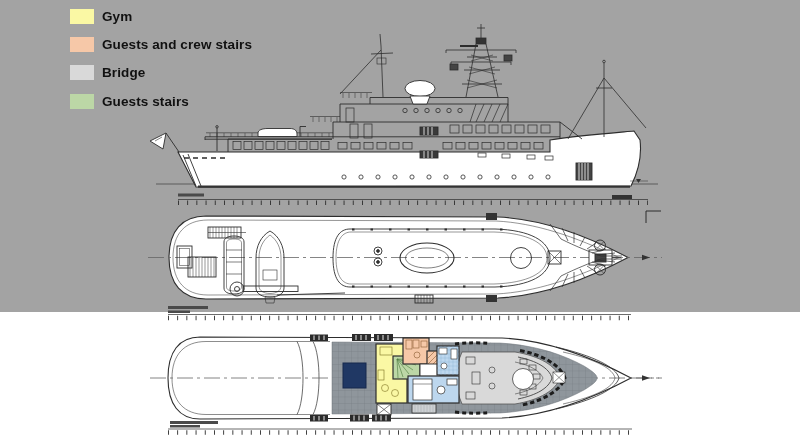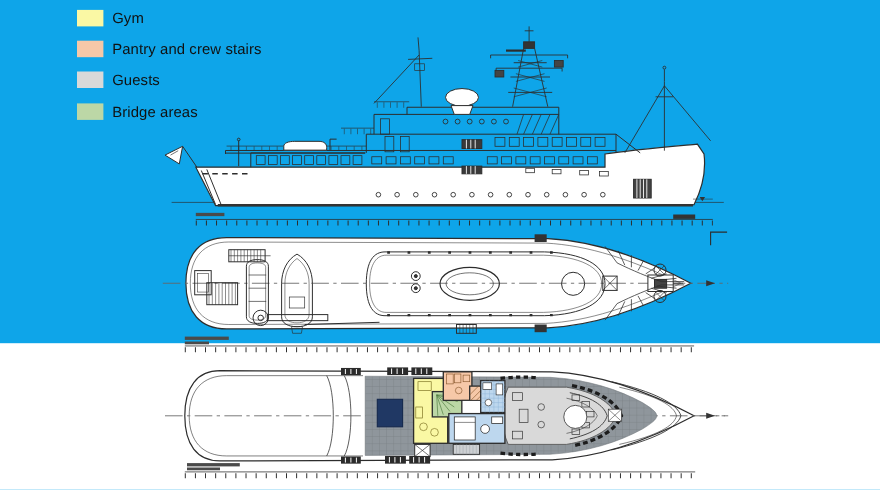--- a/index.html
+++ b/index.html
@@ -1,44 +1,44 @@
 <!DOCTYPE html>
 <html><head>
 <meta charset="utf-8">
 <style>
   html,body{margin:0;padding:0;background:#fff;width:800px;height:445px;overflow:hidden;
     font-family:"Liberation Sans","DejaVu Sans",sans-serif;}
-  .stage{position:relative;width:800px;height:312px;background:#0ea5e9;}
+  .stage{position:relative;width:800px;height:312px;background:#a3a3a3;font-weight:bold;}
   .drawing-svg{position:absolute;left:0;top:0;}
   .legend{position:absolute;left:70px;top:2px;z-index:5;}
   .legend-row{display:flex;align-items:center;height:28.4px;}
   .swatch{display:inline-block;width:24px;height:15px;margin-right:8px;flex:0 0 auto;}
   .legend-label{font-size:13.5px;color:#111;white-space:nowrap;letter-spacing:.1px;}
 </style>
 </head>
 <body>
 
 <div class="stage">
 
   <div class="legend">
     <div class="legend-row">
       <span class="swatch" style="background-color: rgb(250, 248, 164);"></span>
       <span class="legend-label">Gym</span>
     </div>
     <div class="legend-row">
       <span class="swatch" style="background-color: rgb(246, 200, 168);"></span>
-      <span class="legend-label">Pantry and crew stairs</span>
+      <span class="legend-label">Guests and crew stairs</span>
     </div>
     <div class="legend-row">
       <span class="swatch" style="background-color: rgb(217, 217, 217);"></span>
-      <span class="legend-label">Guests</span>
+      <span class="legend-label">Bridge</span>
     </div>
     <div class="legend-row">
       <span class="swatch" style="background-color: rgb(188, 215, 166);"></span>
-      <span class="legend-label">Bridge areas</span>
+      <span class="legend-label">Guests stairs</span>
     </div>
   </div>
 
   <svg class="drawing-svg" width="800" height="445" viewBox="0 0 800 445">
     <defs>
       <pattern id="deckgrid" width="6.5" height="6.5" patternUnits="userSpaceOnUse">
         <rect width="6.5" height="6.5" fill="#8f969c"></rect>
         <path d="M0,0 H6.5 M0,0 V6.5" stroke="#767c82" stroke-width="0.6" fill="none"></path>
       </pattern>
     </defs>

